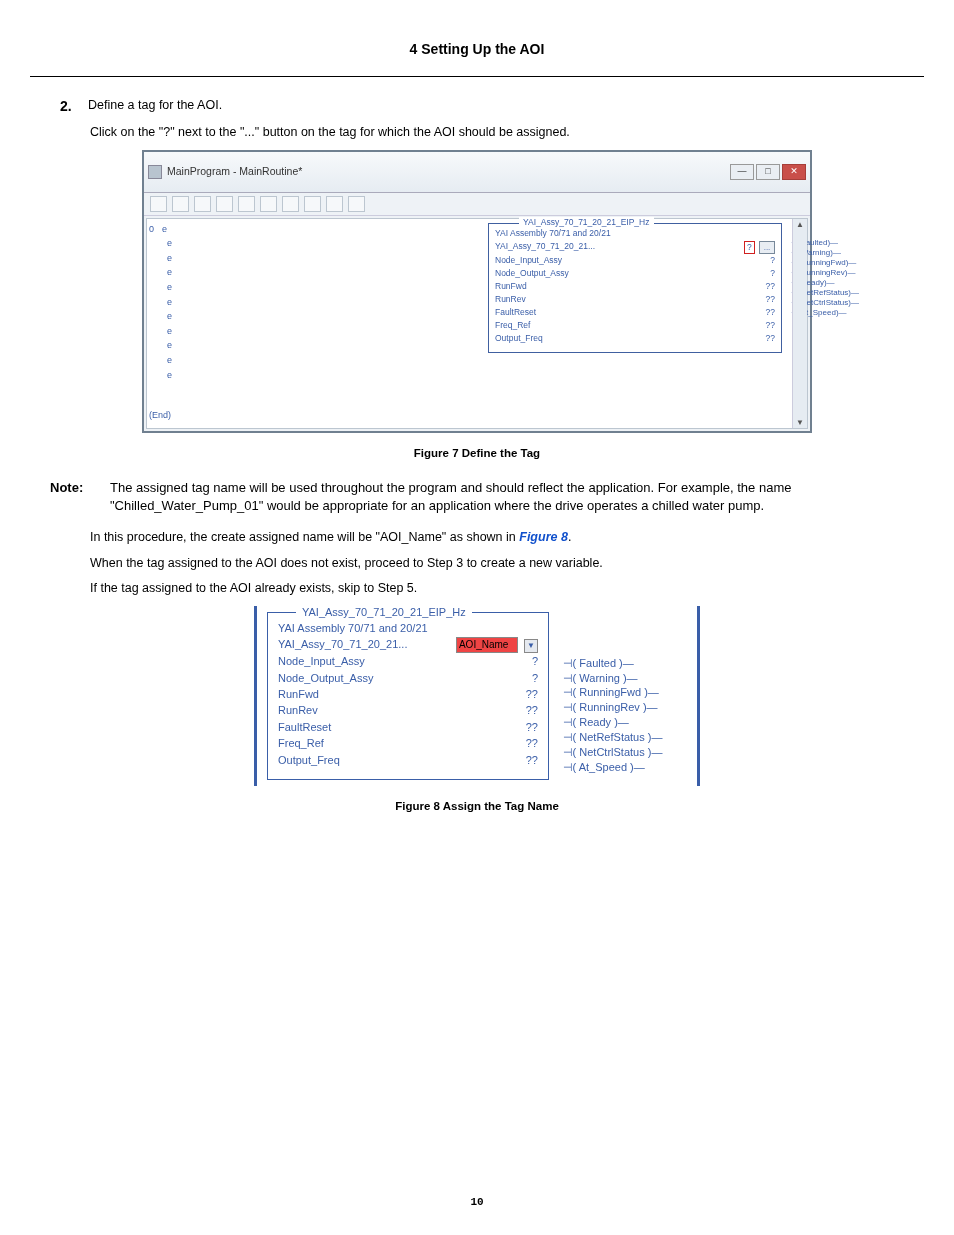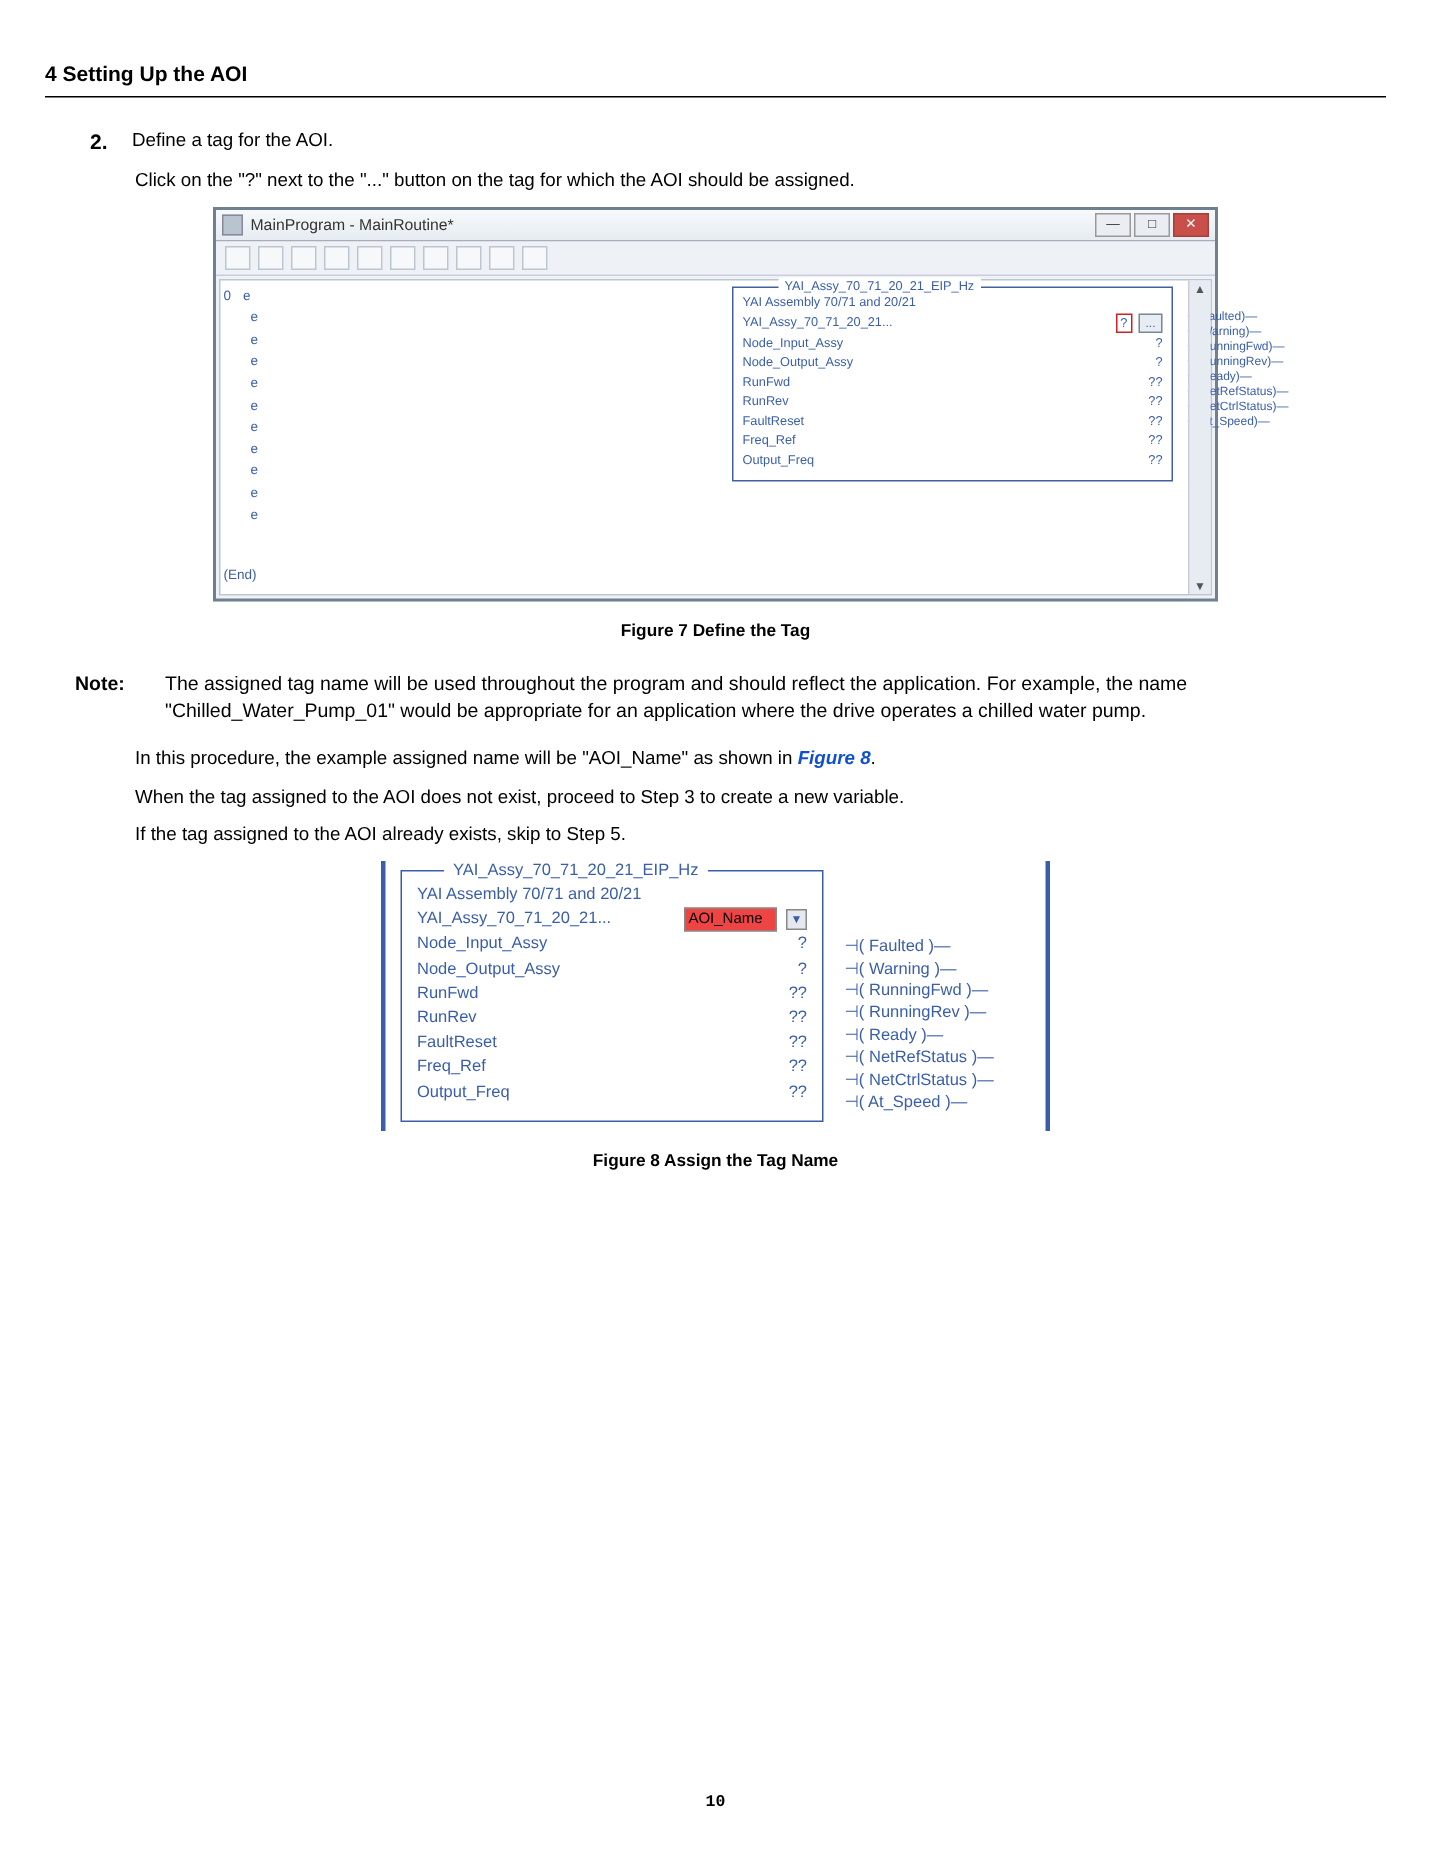--- a/index.html
+++ b/index.html
@@ -8,22 +8,23 @@
     color: #000;
     margin: 0;
     padding: 40px 30px 30px 30px;
     width: 894px;
     line-height: 1.4;
   }
   .section-header {
     font-weight: bold;
     font-size: 14px;
     border-bottom: 1.5px solid #000;
-    padding-bottom: 4px;
+    padding-bottom: 16px;
     margin-bottom: 20px;
+    text-align: center;
   }
   .step {
     display: flex;
     margin-left: 30px;
     margin-bottom: 8px;
   }
   .step-num {
     font-weight: bold;
     font-size: 14px;
     margin-right: 10px;
@@ -51,24 +52,24 @@
   .link { color: #1050cc; font-style: italic; font-weight: bold; margin-top: 41px; }
 
   
   .fig7-wrap { margin: 8px auto 0 auto; width: 670px; }
   .win {
     border: 2px solid #708090;
     background: #eef2f6;
   }
   .titlebar {
     display: flex;
-    align-items: flex-end;
+    align-items: center;
     justify-content: space-between;
     background: linear-gradient(#f7f9fb,#e6ecf2);
-    padding: 2px 4px;
+    padding: 12px 4px;
     font-size: 10.5px;
     color: #333;
     border-bottom: 1px solid #aab;
   }
   .titlebar-left { display:flex; align-items:center; gap:5px; }
   .title-icon { width:12px; height:12px; background:#b8c4cf; border:1px solid #889; }
   .win-ctrls { display:flex; gap:2px; }
   .win-ctrl {
     width:22px; height:14px; border:1px solid #999; background:#eaeef3;
     display:flex; align-items:center; justify-content:center; font-size:9px;
@@ -270,21 +271,21 @@
   </div>
 </div>
 <div class="figure-caption">Figure 7  Define the Tag</div>
 
 <div class="note-row">
   <div class="note-label">Note:</div>
   <div>The assigned tag name will be used throughout the program and should reflect the application. For example, the name "Chilled_Water_Pump_01" would be appropriate for an application where the drive operates a chilled water pump.</div>
 </div>
 
 <div class="indented-text">
-  <span>In this procedure, the example assigned name will be "AOI_Name" as shown in </span><span class="link">Figure 8</span><span>.</span>
+  <span>In this procedure, the create assigned name will be "AOI_Name" as shown in </span><span class="link">Figure 8</span><span>.</span>
 </div>
 <div class="indented-text">When the tag assigned to the AOI does not exist, proceed to Step 3 to create a new variable.</div>
 <div class="indented-text">If the tag assigned to the AOI already exists, skip to Step 5.</div>
 
 <div class="fig8-wrap">
   <div style="position:relative;">
     <div class="fig8-block">
       <div class="fig8-title">YAI_Assy_70_71_20_21_EIP_Hz</div>
       <div>YAI Assembly 70/71 and 20/21</div>
       <div class="fig8-line">

